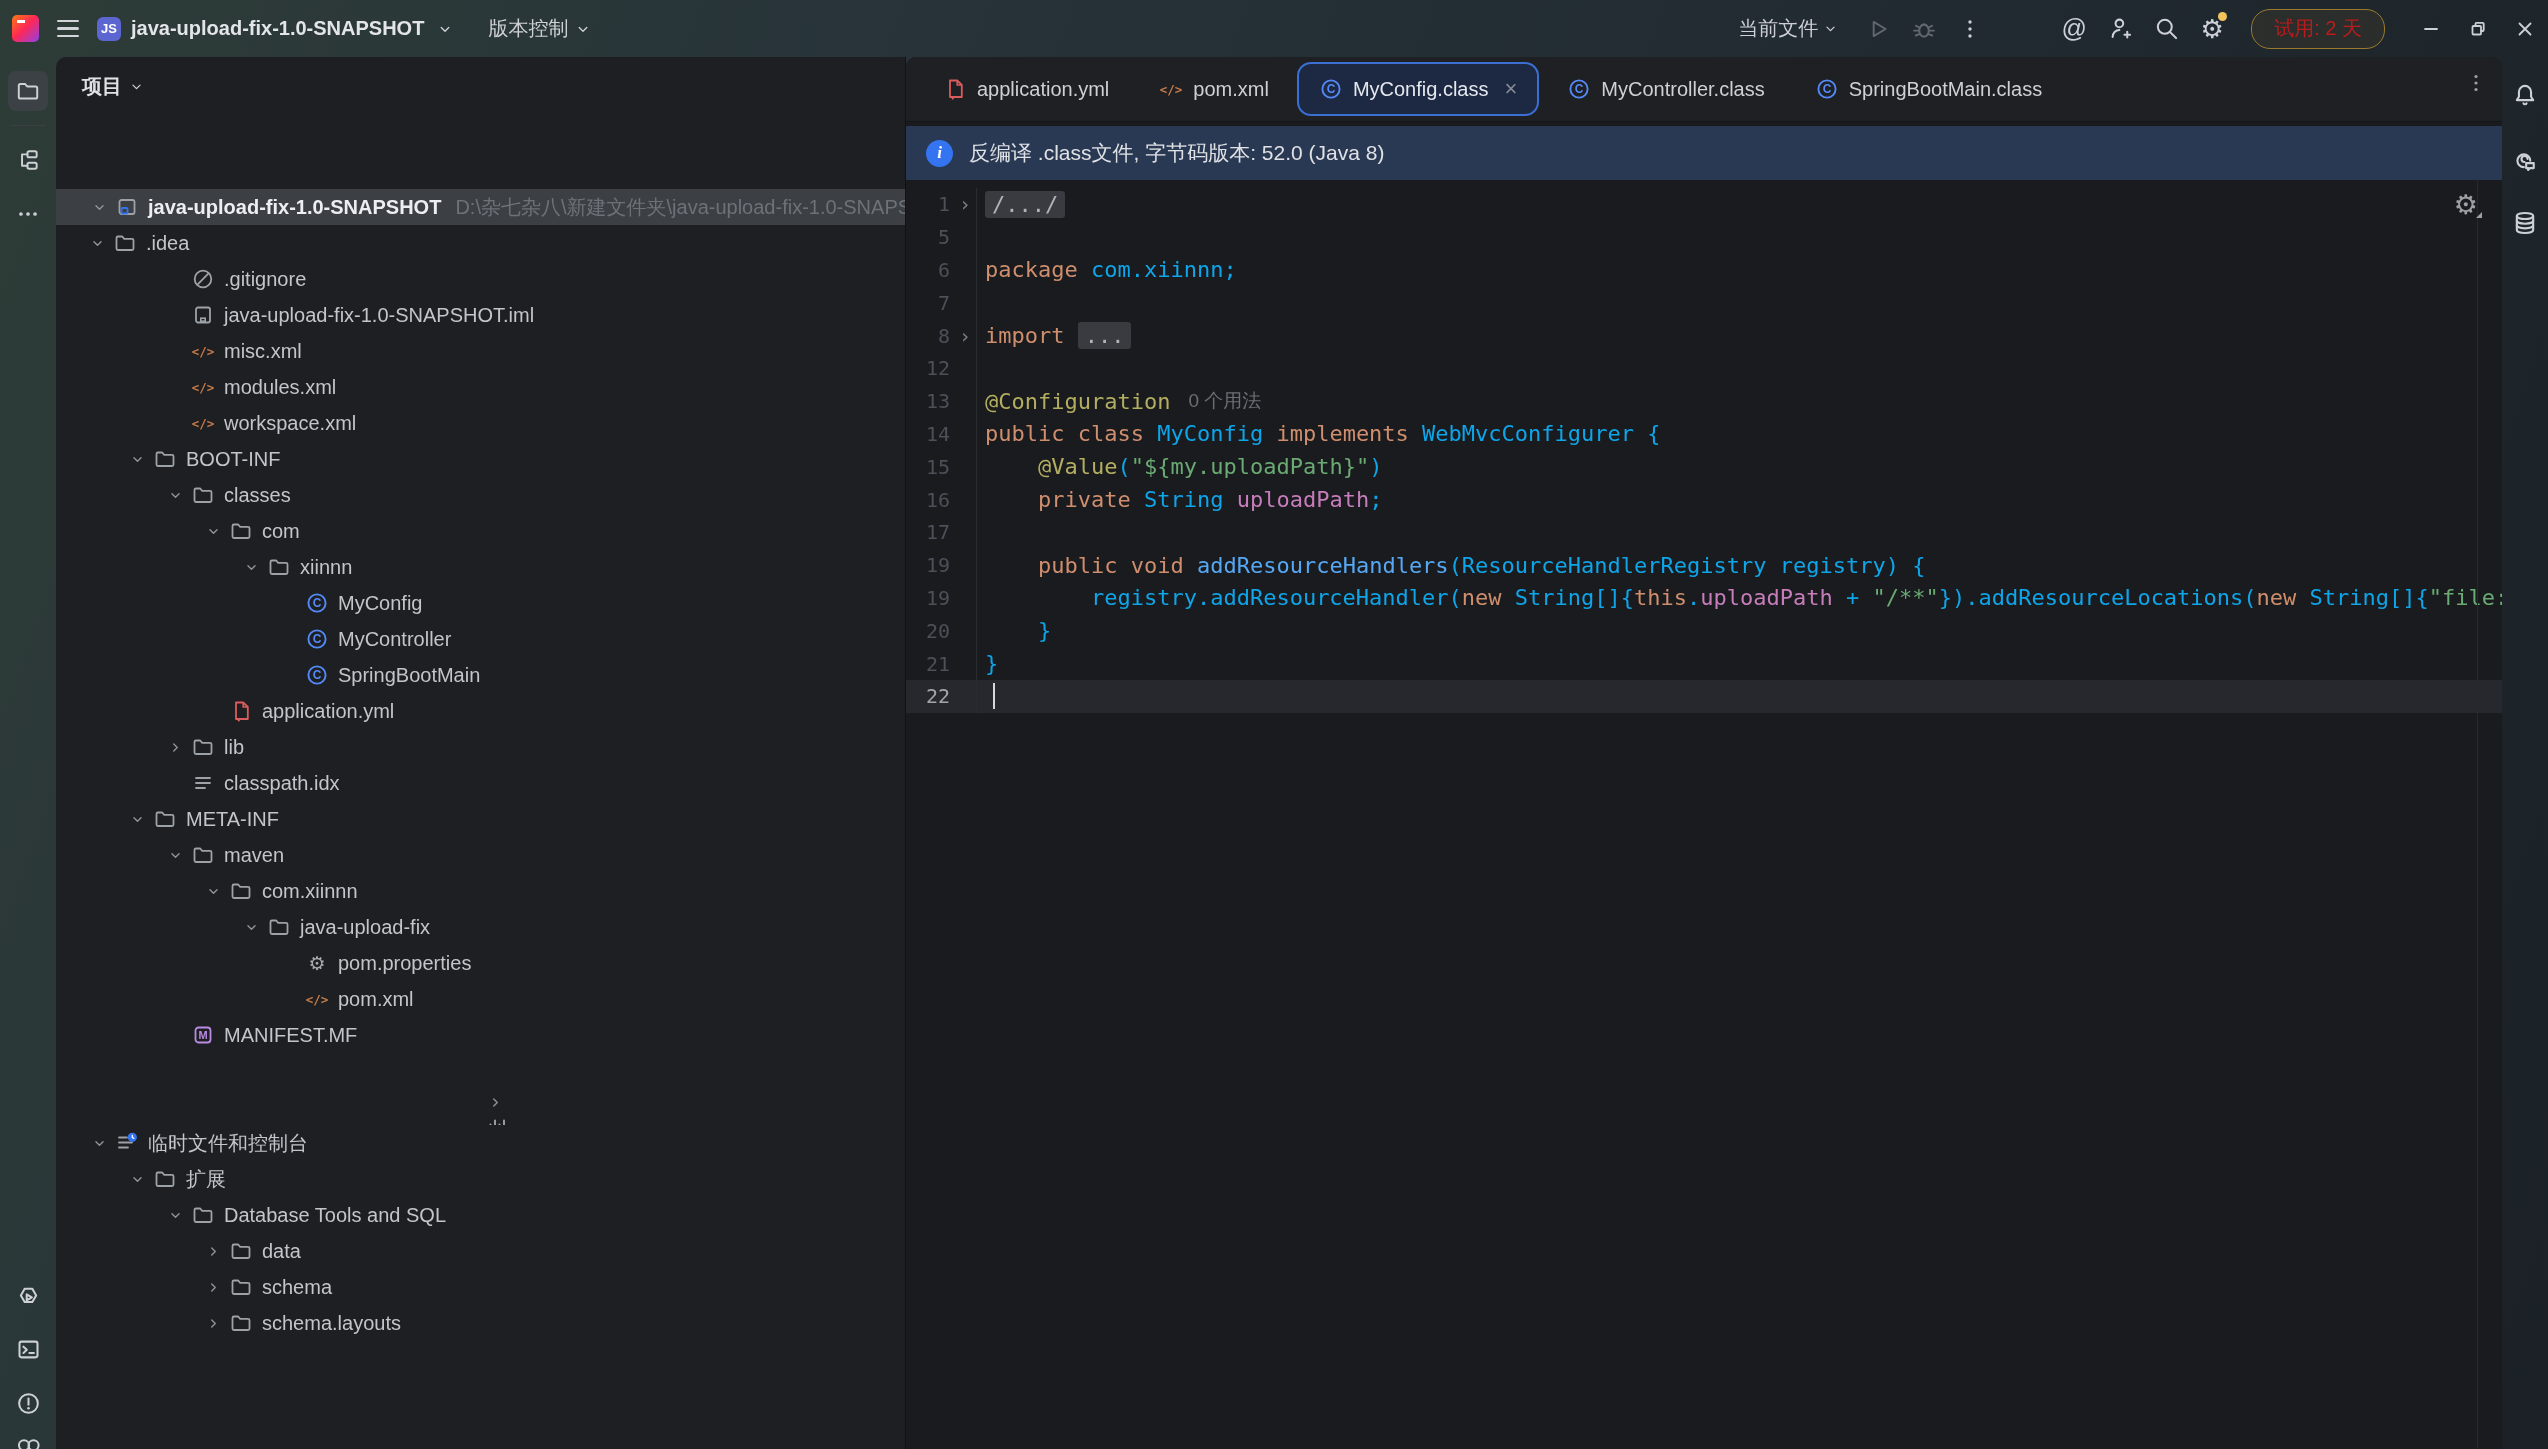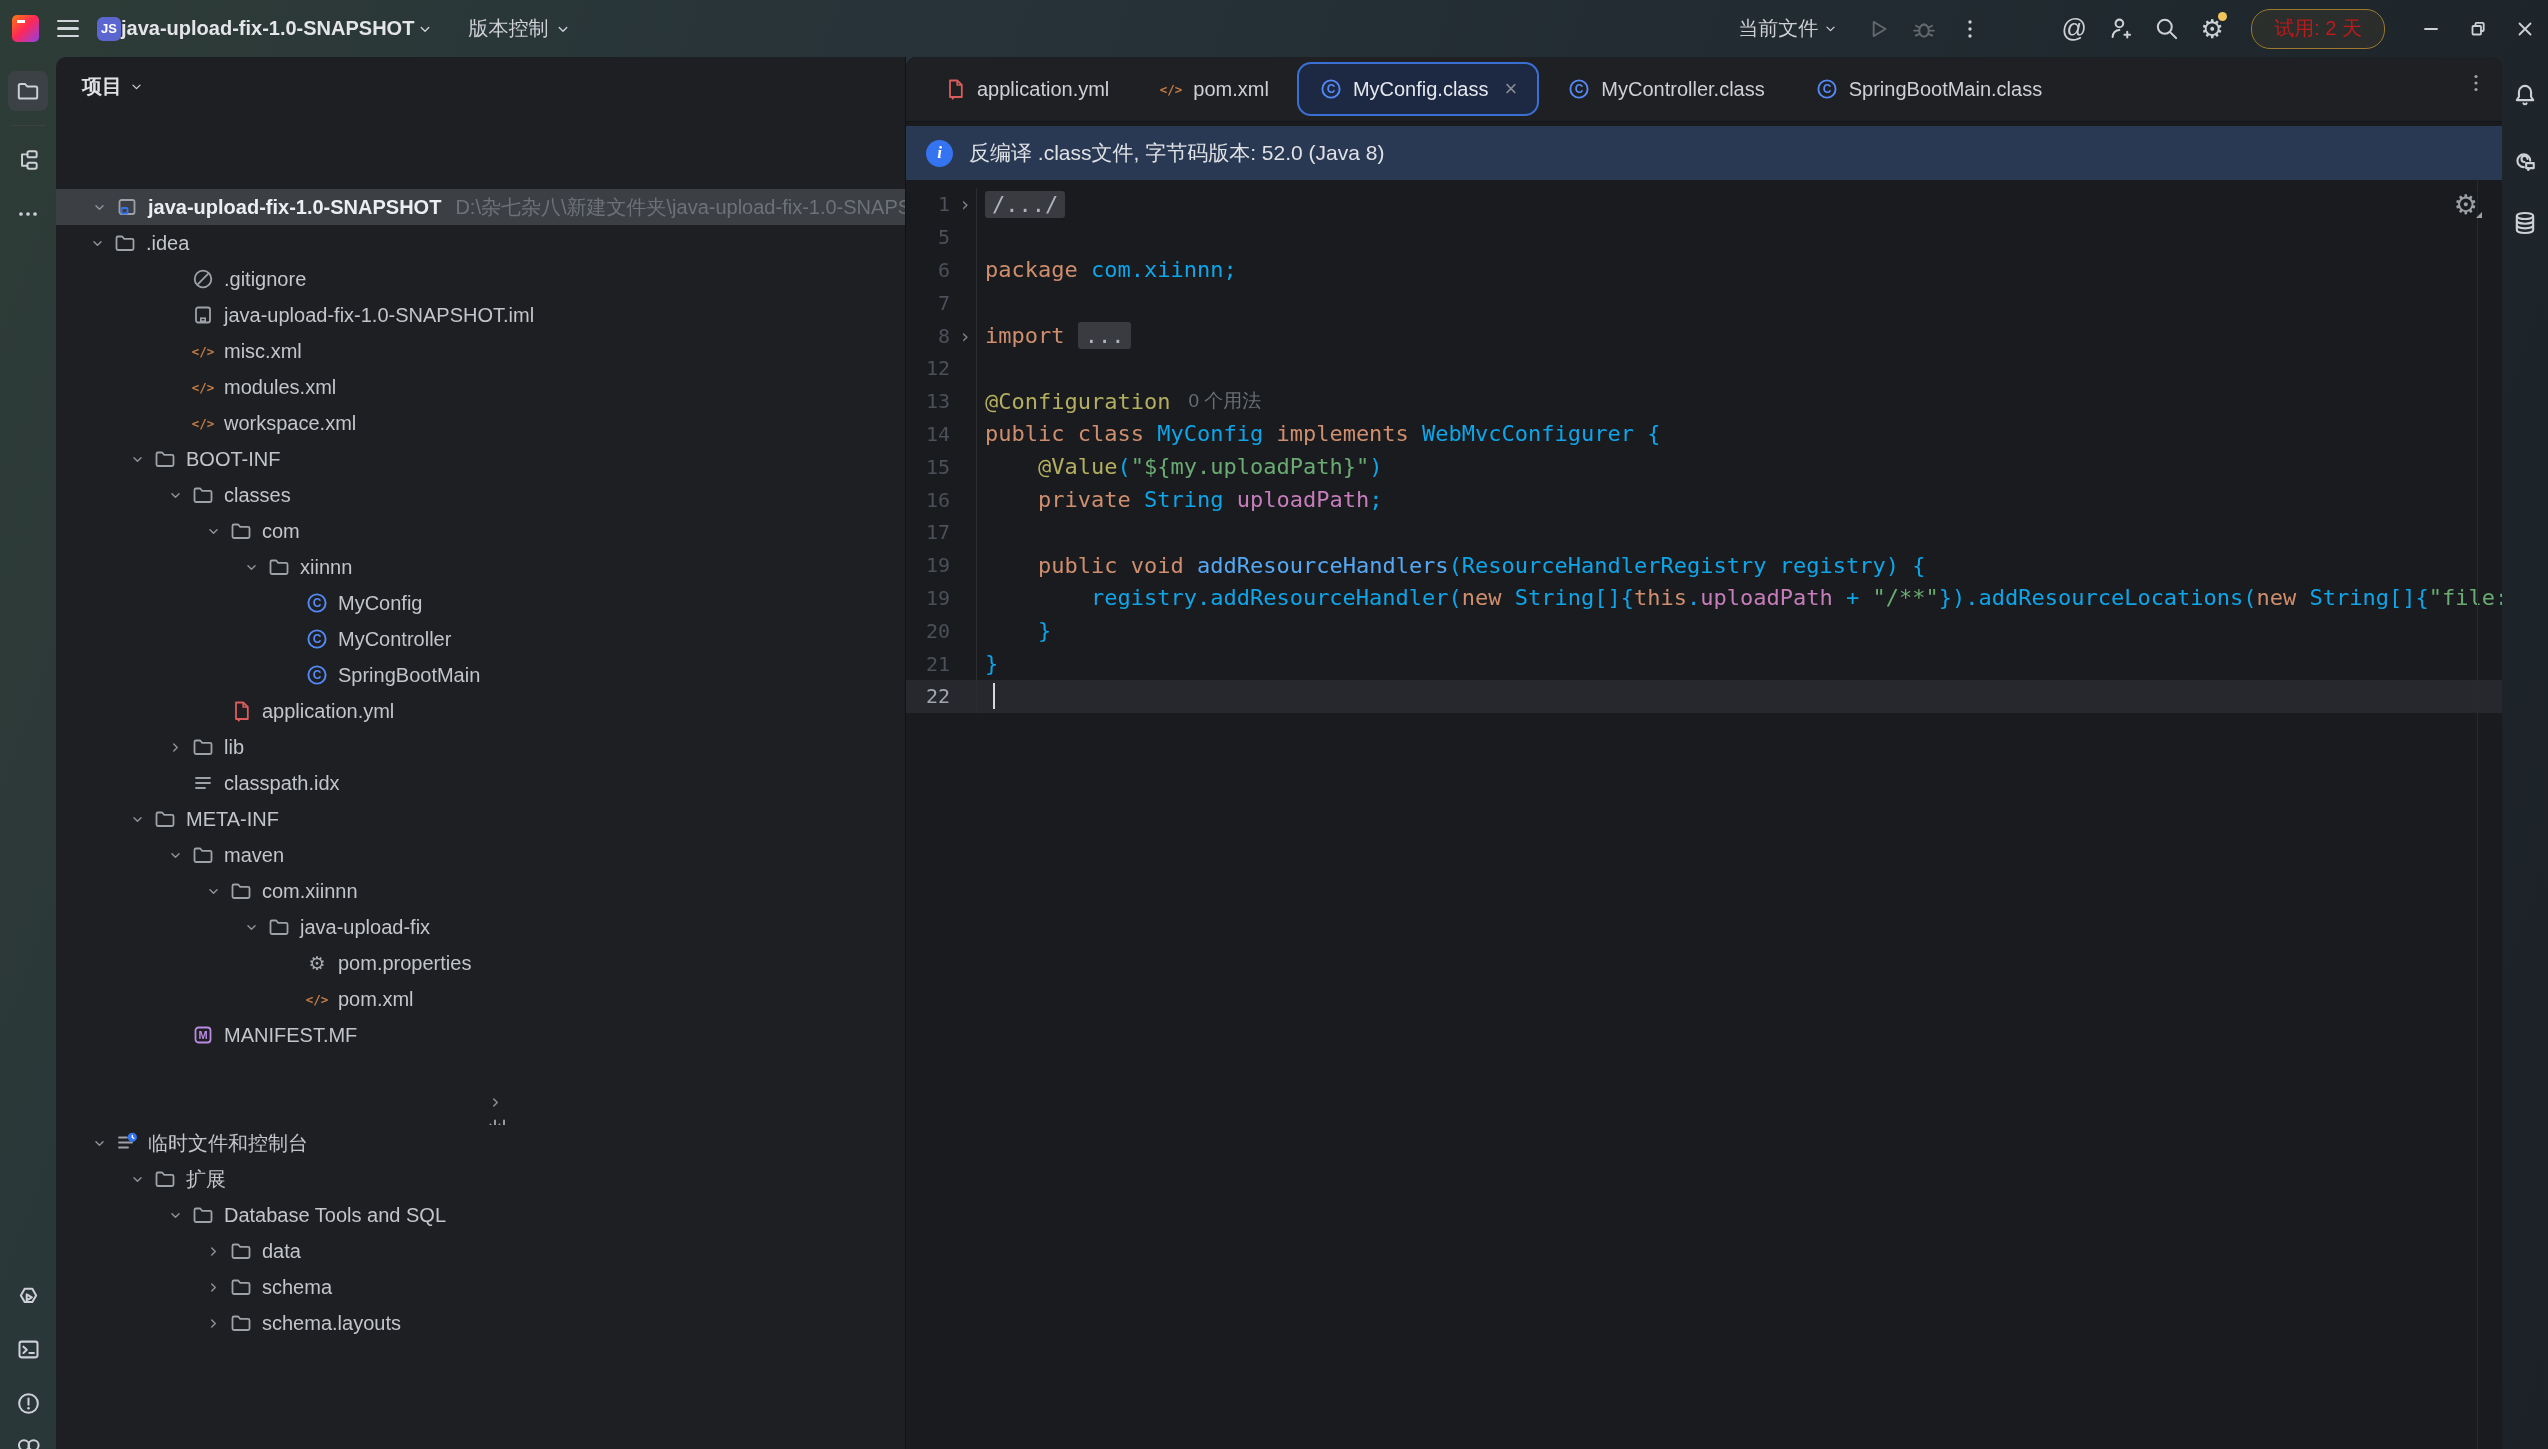--- a/index.html
+++ b/index.html
@@ -9,21 +9,21 @@
   svg{display:block}
   .ic{stroke:#cdd0d6;fill:none;stroke-width:1.8;stroke-linecap:round;stroke-linejoin:round}
   .ic.dim{stroke:#62666d}
   
   .titlebar{position:absolute;left:0;top:0;width:2548px;height:57px;display:flex;align-items:center;}
   .tb-left{display:flex;align-items:center;gap:18px;padding-left:12px;}
   .logo{width:27px;height:27px;border-radius:5px;background:linear-gradient(135deg,#f97a12,#fe2857 48%,#8f41e9);position:relative}
   .logo::after{content:"";position:absolute;left:5px;top:5px;width:8px;height:3px;background:#fff;}
   .hamburger{width:22px;display:flex;flex-direction:column;gap:5px;cursor:pointer}
   .hamburger i{height:2.4px;background:#d2d5da;border-radius:2px}
-  .proj-chip{display:flex;align-items:center;cursor:pointer}
+  .proj-chip{display:flex;align-items:center;gap:10px;cursor:pointer}
   .js-badge{width:24px;height:24px;border-radius:6px;background:#5b66d1;color:#fff;font-weight:bold;font-size:13px;display:flex;align-items:center;justify-content:center}
   .proj-name{font-size:20px;font-weight:700;color:#e3e5e9}
   .chev{margin-left:2px}
   .vcs{display:flex;align-items:center;gap:4px;font-size:20px;color:#ced0d6;margin-left:16px;cursor:pointer}
   .tb-right{position:absolute;right:0;top:0;height:57px;display:flex;align-items:center;}
   .tb-item{display:flex;align-items:center;justify-content:center;height:57px;cursor:pointer}
   .runcfg{font-size:20px;display:flex;align-items:center;gap:4px;margin-right:16px}
   .icbtn{width:46px}
   .gearwrap{position:relative}
   .gear-dot{position:absolute;right:8px;top:12px;width:9px;height:9px;border-radius:50%;background:#f2c55c}

